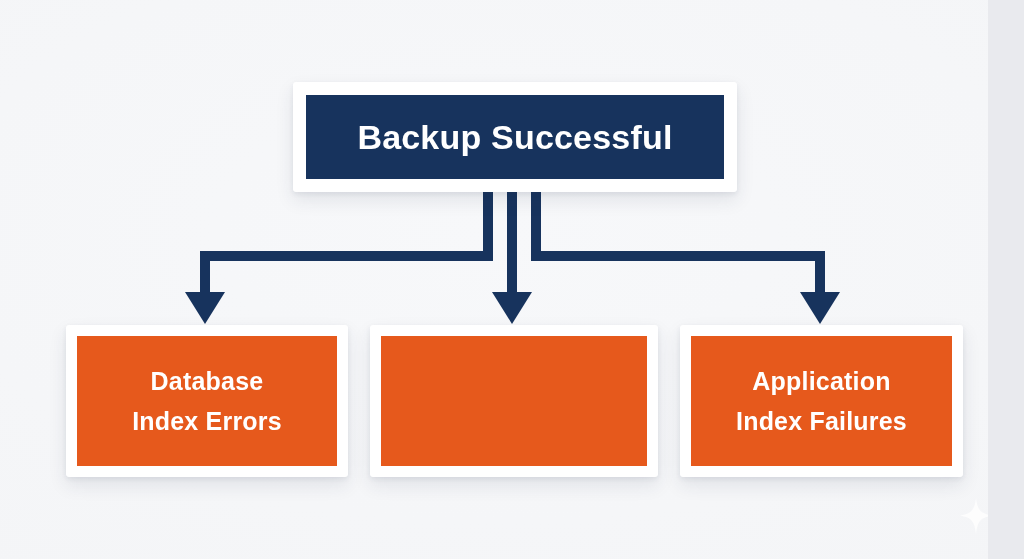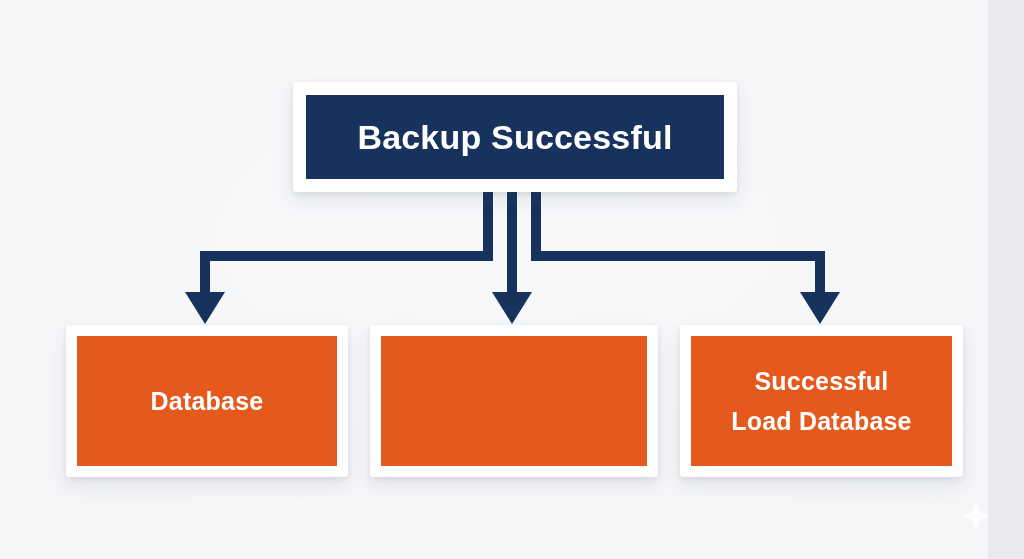--- a/index.html
+++ b/index.html
@@ -90,32 +90,33 @@
 
   <div class="frame root-frame">
     <div class="node node-primary">
       <span>Backup Successful</span>
     </div>
   </div>
 
   <div class="frame child-frame child-1">
     <div class="node node-secondary">
       <span>Database</span>
+      <span>Index Errors</span>
     </div>
   </div>
 
   <div class="frame child-frame child-2">
     <div class="node node-secondary">
     </div>
   </div>
 
   <div class="frame child-frame child-3">
     <div class="node node-secondary">
-      <span>Successful</span>
-      <span>Load Database</span>
+      <span>Application</span>
+      <span>Index Failures</span>
     </div>
   </div>
 
   <div class="sparkle">
     <svg width="36" height="38" viewBox="0 0 36 38" xmlns="http://www.w3.org/2000/svg">
       <path d="M18 0 C19.6 12.2 22.4 15.4 34 17.6 C22.4 19.8 19.6 23 18 36 C16.4 23 13.6 19.8 2 17.6 C13.6 15.4 16.4 12.2 18 0 Z" fill="#ffffff" opacity="0.9"></path>
     </svg>
   </div>
 
 </div>

